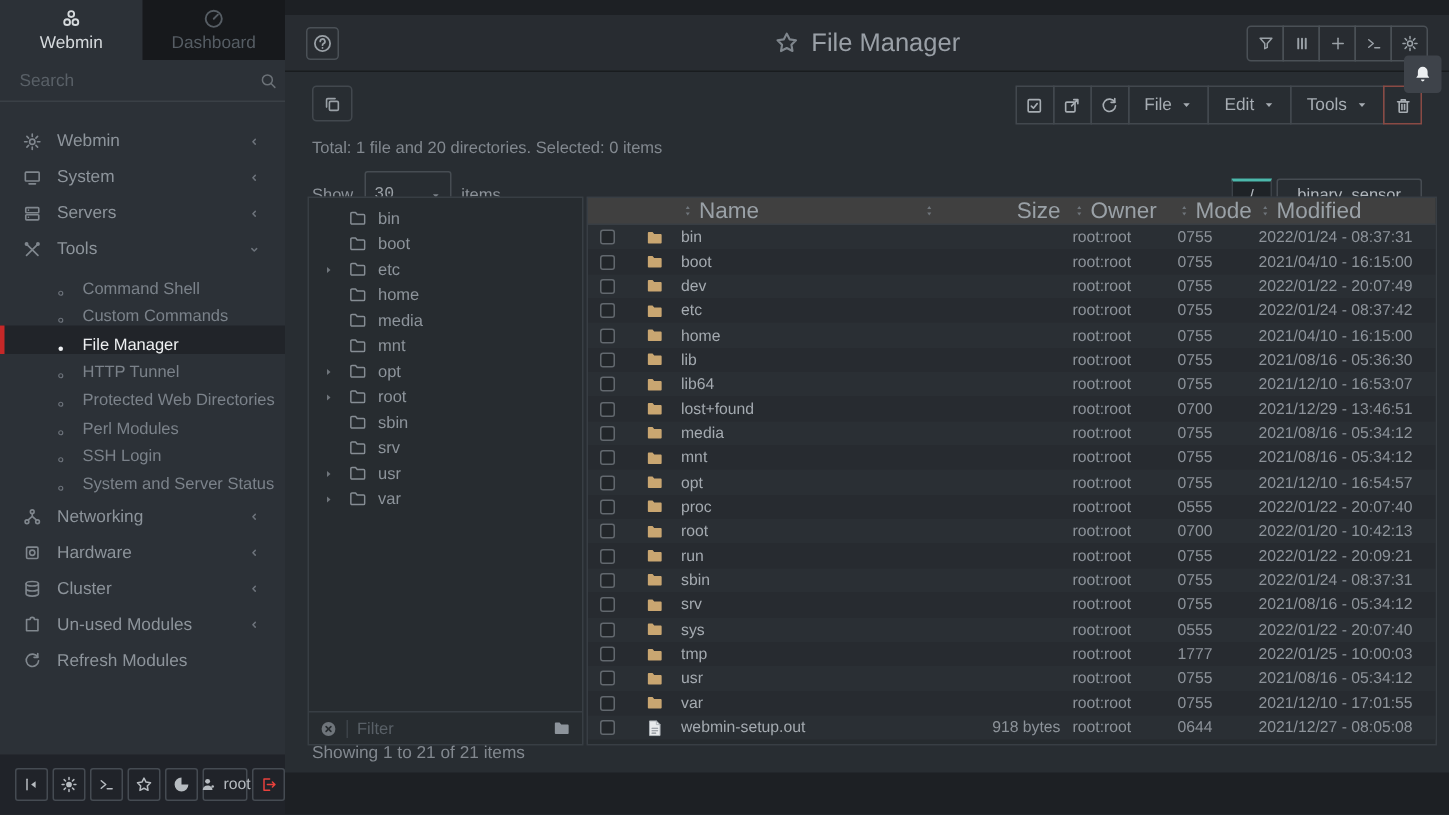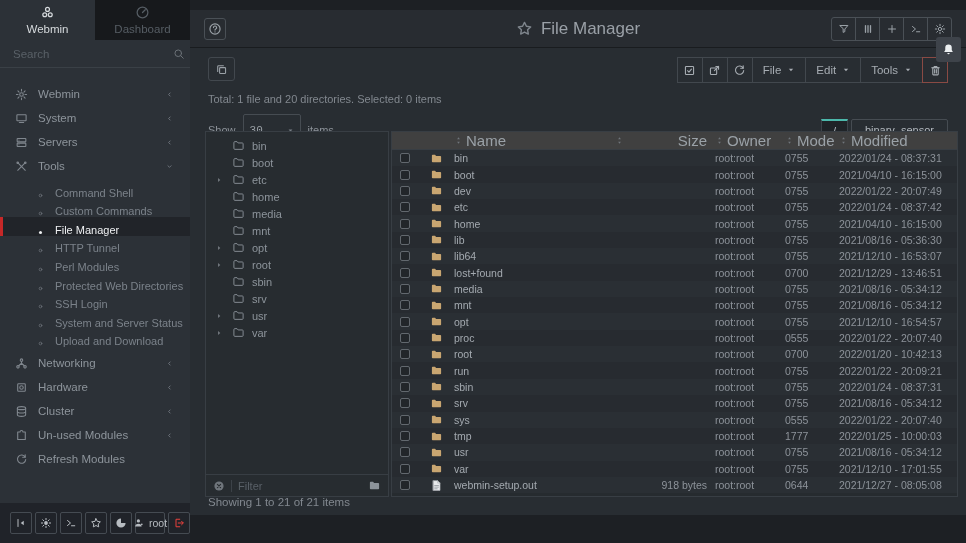--- a/index.html
+++ b/index.html
@@ -257,53 +257,45 @@
             </svg>
           </span>
           <span>HTTP Tunnel</span>
         </div>
         <div class="subitem">
           <span class="ic mk">
             <svg viewBox="0 0 24 24" fill="none" stroke="currentColor" stroke-width="2" stroke-linecap="round" stroke-linejoin="round">
               <circle cx="12" cy="12" r="4.6" stroke-width="2.6"></circle>
             </svg>
           </span>
-          <span>Perl Modules</span>
+          <span>Protected Web Directories</span>
         </div>
         <div class="subitem">
           <span class="ic mk">
             <svg viewBox="0 0 24 24" fill="none" stroke="currentColor" stroke-width="2" stroke-linecap="round" stroke-linejoin="round">
               <circle cx="12" cy="12" r="4.6" stroke-width="2.6"></circle>
             </svg>
           </span>
-          <span>Protected Web Directories</span>
+          <span>Perl Modules</span>
         </div>
         <div class="subitem">
           <span class="ic mk">
             <svg viewBox="0 0 24 24" fill="none" stroke="currentColor" stroke-width="2" stroke-linecap="round" stroke-linejoin="round">
               <circle cx="12" cy="12" r="4.6" stroke-width="2.6"></circle>
             </svg>
           </span>
           <span>SSH Login</span>
         </div>
         <div class="subitem">
           <span class="ic mk">
             <svg viewBox="0 0 24 24" fill="none" stroke="currentColor" stroke-width="2" stroke-linecap="round" stroke-linejoin="round">
               <circle cx="12" cy="12" r="4.6" stroke-width="2.6"></circle>
             </svg>
           </span>
           <span>System and Server Status</span>
-        </div>
-        <div class="subitem">
-          <span class="ic mk">
-            <svg viewBox="0 0 24 24" fill="none" stroke="currentColor" stroke-width="2" stroke-linecap="round" stroke-linejoin="round">
-              <circle cx="12" cy="12" r="4.6" stroke-width="2.6"></circle>
-            </svg>
-          </span>
-          <span>Upload and Download</span>
         </div>
       </div>
       <div class="navitem">
         <span class="ic">
           <svg viewBox="0 0 24 24" fill="none" stroke="currentColor" stroke-width="2" stroke-linecap="round" stroke-linejoin="round">
             <circle cx="12" cy="5.8" r="2.3"></circle>
             <circle cx="5.5" cy="18.2" r="2.3"></circle>
             <circle cx="18.5" cy="18.2" r="2.3"></circle>
             <path d="M12 8.2v3.3M12 11.5l-5.2 4.6M12 11.5l5.2 4.6"></path>
           </svg>

